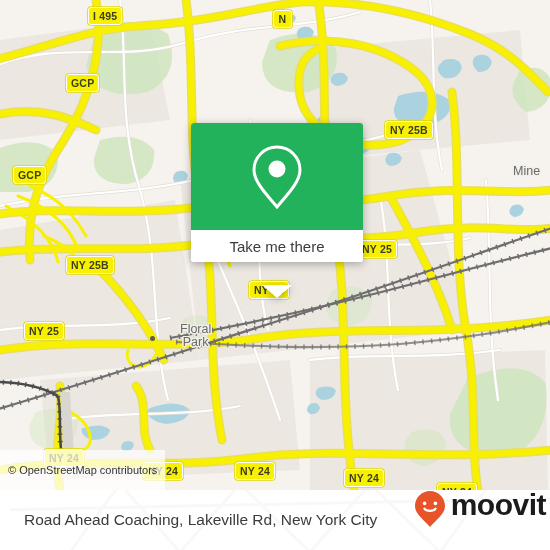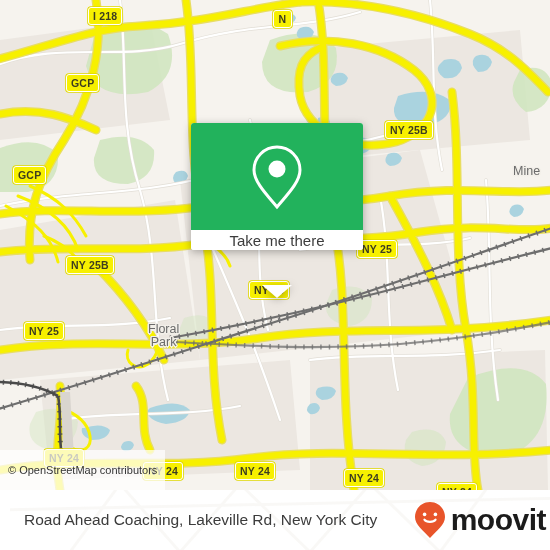--- a/index.html
+++ b/index.html
@@ -17,50 +17,50 @@
           border-radius:3px;color:#3d3d20;font-size:10.5px;font-weight:bold;
           line-height:1;padding:2.5px 4px;white-space:nowrap;
           box-shadow:0 0 0 0.8px #e0d800;letter-spacing:.2px;}
   .shield.sm{padding:2.5px 4.5px;}
 
   
   .place{position:absolute;color:#6b6b6b;font-size:12.5px;
          text-shadow:1.5px 0 #f2efe9,-1.5px 0 #f2efe9,0 1.5px #f2efe9,0 -1.5px #f2efe9,
                      1px 1px #f2efe9,-1px -1px #f2efe9,1px -1px #f2efe9,-1px 1px #f2efe9;
          line-height:1.05;white-space:nowrap;}
-  .place.ctr{text-align:center;}
+  .place.ctr{text-align:center;margin-left:32px;}
   .station-dot{position:absolute;width:5px;height:5px;border-radius:50%;
                background:#5a5a5a;}
 
   
   .attrib{position:absolute;left:0;bottom:0;height:22px;line-height:22px;
           padding:9px 8px;color:#333;font-size:11px;
           background:rgba(255,255,255,.72);white-space:nowrap;}
 
   
   .popup{position:absolute;left:191px;top:123px;width:172px;
          filter:drop-shadow(0 2px 4px rgba(0,0,0,.3));}
   .popup-body{border-radius:3px;overflow:hidden;background:#fff;}
   .popup-head{height:107px;background:#22b25c;display:flex;
               align-items:center;justify-content:center;}
-  .popup-foot{height:20px;display:flex;align-items:center;justify-content:center;
+  .popup-foot{height:32px;display:flex;align-items:center;justify-content:center;
               background:#fff;color:#3c3c3c;font-size:15px;}
   .popup-tail{position:absolute;left:50%;transform:translateX(-50%);
               top:162px;width:0;height:0;
               border-left:15px solid transparent;border-right:15px solid transparent;
               border-top:13px solid #fff;}
 
   
   .footer{position:absolute;left:10px;top:490px;width:550px;height:60px;
           background:#fff;overflow:hidden;}
   .footer .wm{position:absolute;left:0;top:0;width:550px;height:60px;opacity:.5;}
   .footer-title{position:absolute;left:14px;top:0;height:60px;line-height:60px;
                 color:#3c3c3c;font-size:15.5px;white-space:nowrap;}
   .brand{position:absolute;right:14px;top:0;height:60px;display:flex;
-         align-items:center;gap:4px;}
+         align-items:flex-start;gap:4px;}
   .brand-word{color:#1b1b1b;font-size:30px;font-weight:bold;letter-spacing:-.5px;
               line-height:1;}
 </style>
 </head>
 <body>
 
 <div id="app">
 
   <div class="map">
 
@@ -217,21 +217,21 @@
         <path d="M-5 382 C 20 382 40 386 58 396"></path>
         <path d="M58 396 C 62 414 58 436 62 456"></path>
       </g>
       <g stroke="#4a4a4a" fill="none" stroke-width="5" stroke-dasharray="1.5 6" opacity=".85">
         <path d="M-5 382 C 20 382 40 386 58 396"></path>
         <path d="M58 396 C 62 414 58 436 62 456"></path>
       </g>
       <path d="M60 392 L70 392 L74 456 L64 456 Z" fill="#d9d5cf"></path>
     </svg>
 
-    <div class="shield" style="left:88px;top:7px;">I 218</div>
+    <div class="shield" style="left:88px;top:7px;">I 495</div>
     <div class="shield sm" style="left:273px;top:10px;">N</div>
     <div class="shield" style="left:66px;top:74px;">GCP</div>
     <div class="shield" style="left:385px;top:121px;">NY 25B</div>
     <div class="shield" style="left:13px;top:166px;">GCP</div>
     <div class="shield" style="left:357px;top:240px;">NY 25</div>
     <div class="shield" style="left:66px;top:256px;">NY 25B</div>
     <div class="shield" style="left:249px;top:281px;">NY 25</div>
     <div class="shield" style="left:24px;top:322px;">NY 25</div>
     <div class="shield" style="left:44px;top:449px;">NY 24</div>
     <div class="shield" style="left:143px;top:462px;">NY 24</div>

